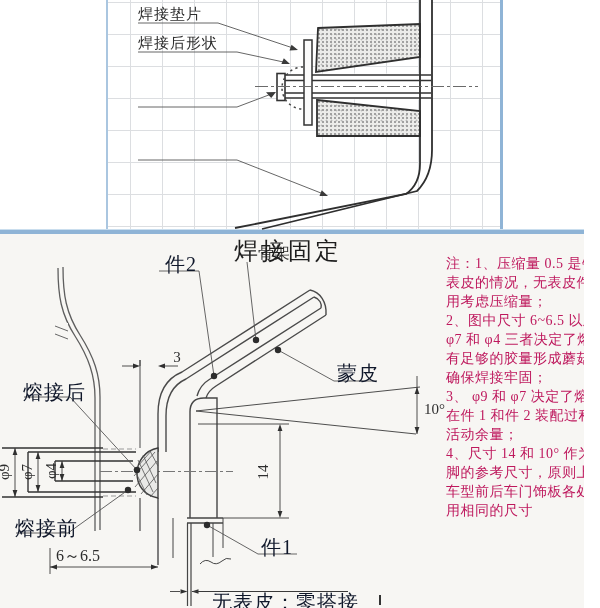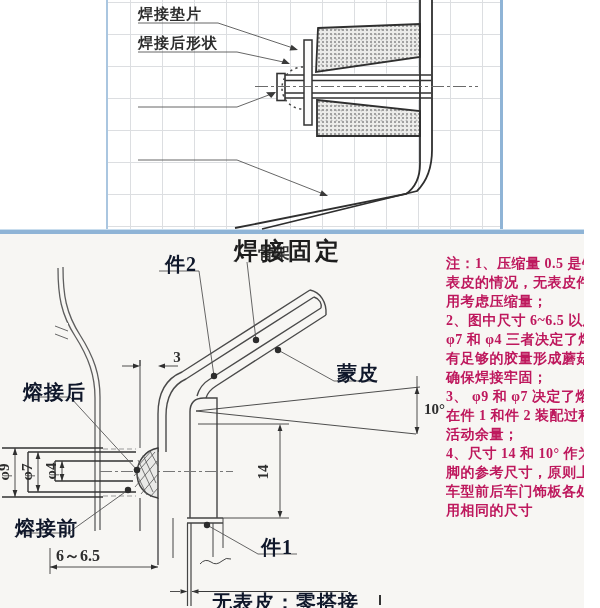--- a/index.html
+++ b/index.html
@@ -1,17 +1,17 @@
 <!DOCTYPE html>
 <html><head>
 <meta charset="utf-8">
 <style>
   html,body{margin:0;padding:0;background:#ffffff;}
   .page{position:relative;width:584px;height:608px;overflow:hidden;
-        font-family:"Liberation Serif", serif;background:#ffffff;font-weight:bold;}
+        font-family:"Liberation Serif", serif;background:#ffffff;}
   
   .grid-area{position:absolute;left:106px;top:0;width:392px;height:229px;
     background-color:#ffffff;
     background-image:
       linear-gradient(to right,#dcdee1 1px,transparent 1px),
       linear-gradient(to bottom,#dcdee1 1px,transparent 1px);
     background-size:32px 32px;background-position:22px 2px;
     border-left:2px solid #aac6e0;border-right:3px solid #8fb4d6;}
   .separator{position:absolute;left:0;top:229px;width:600px;height:4px;
     background:#8fb4d6;border-top:1px solid #cadeee;}

